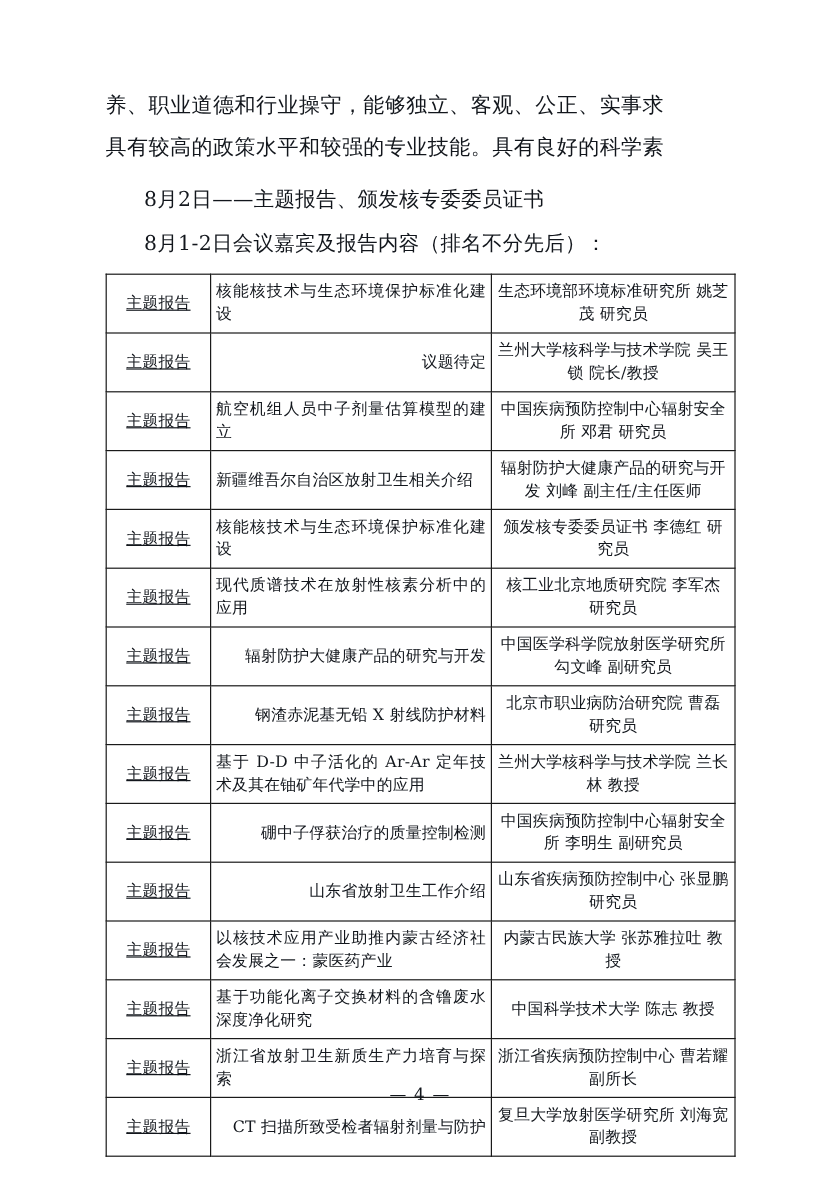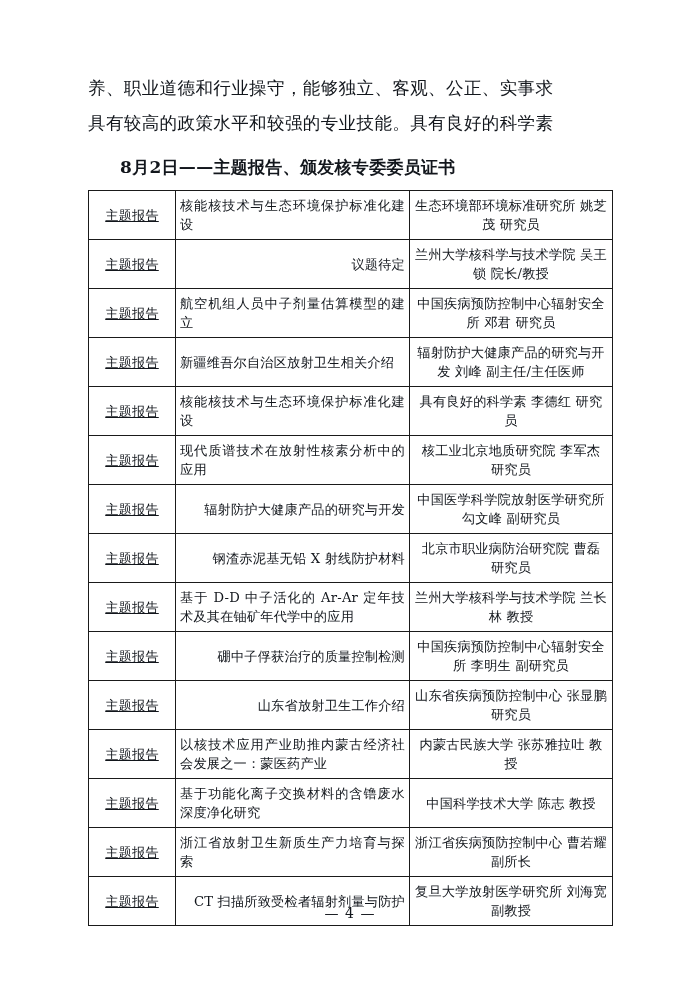--- a/index.html
+++ b/index.html
@@ -34,21 +34,20 @@
     margin: 0 0 2px 0;
     font-family: "DejaVu Serif", "Liberation Serif", serif;
   }
   .heading-line {
     font-size: 17px;
     line-height: 34px;
     color: #12161c;
     margin: 10px 0 0 0;
     padding-left: 32px;
     letter-spacing: 0.3px;
-    font-weight: bold;
   }
   .heading-line2 {
     font-size: 17px;
     line-height: 34px;
     color: #12161c;
     margin: 2px 0 8px 0;
     padding-left: 32px;
     letter-spacing: 0.3px;
   }
   table.agenda {
@@ -101,20 +100,21 @@
 </head>
 <body>
 
 <div class="page">
   <div class="content">
 
     <p class="para">养、职业道德和行业操守，能够独立、客观、公正、实事求</p>
     <p class="para">具有较高的政策水平和较强的专业技能。具有良好的科学素</p>
 
     <p class="heading-line">8月2日——主题报告、颁发核专委委员证书</p>
+    <p class="heading-line2">8月1-2日会议嘉宾及报告内容（排名不分先后）：</p>
 
     <table class="agenda">
       <tbody>
           <tr>
             <td class="c-type">主题报告</td>
             <td class="c-title just">核能核技术与生态环境保护标准化建设</td>
             <td class="c-speaker">生态环境部环境标准研究所 姚芝茂 研究员</td>
           </tr>
           <tr>
             <td class="c-type">主题报告</td>
@@ -127,21 +127,21 @@
             <td class="c-speaker">中国疾病预防控制中心辐射安全所 邓君 研究员</td>
           </tr>
           <tr>
             <td class="c-type">主题报告</td>
             <td class="c-title just">新疆维吾尔自治区放射卫生相关介绍</td>
             <td class="c-speaker">辐射防护大健康产品的研究与开发 刘峰 副主任/主任医师</td>
           </tr>
           <tr>
             <td class="c-type">主题报告</td>
             <td class="c-title just">核能核技术与生态环境保护标准化建设</td>
-            <td class="c-speaker">具有良好的科学素 李德红 研究员</td>
+            <td class="c-speaker">颁发核专委委员证书 李德红 研究员</td>
           </tr>
           <tr>
             <td class="c-type">主题报告</td>
             <td class="c-title just">现代质谱技术在放射性核素分析中的应用</td>
             <td class="c-speaker">核工业北京地质研究院 李军杰 研究员</td>
           </tr>
           <tr>
             <td class="c-type">主题报告</td>
             <td class="c-title">辐射防护大健康产品的研究与开发</td>
             <td class="c-speaker">中国医学科学院放射医学研究所 勾文峰 副研究员</td>

